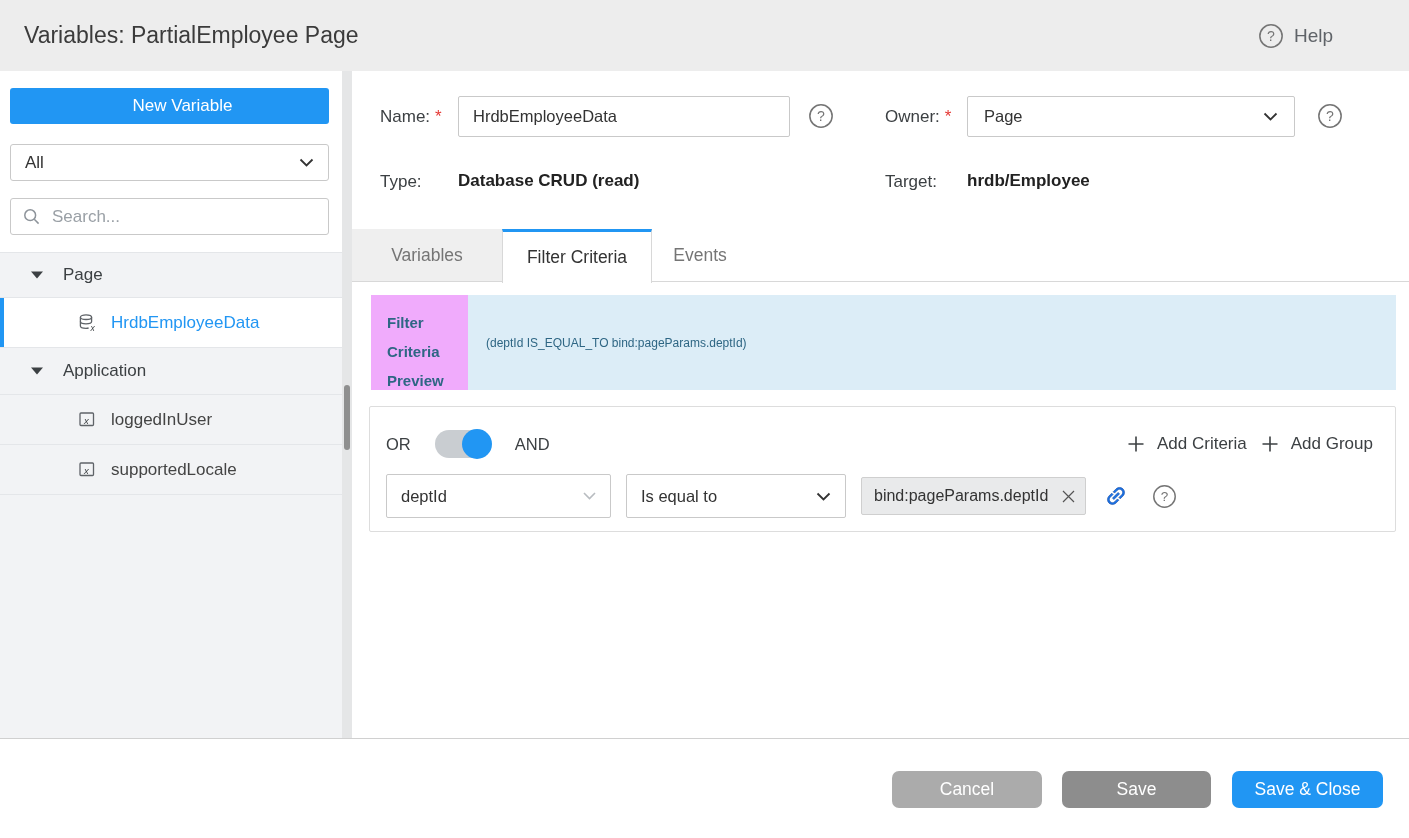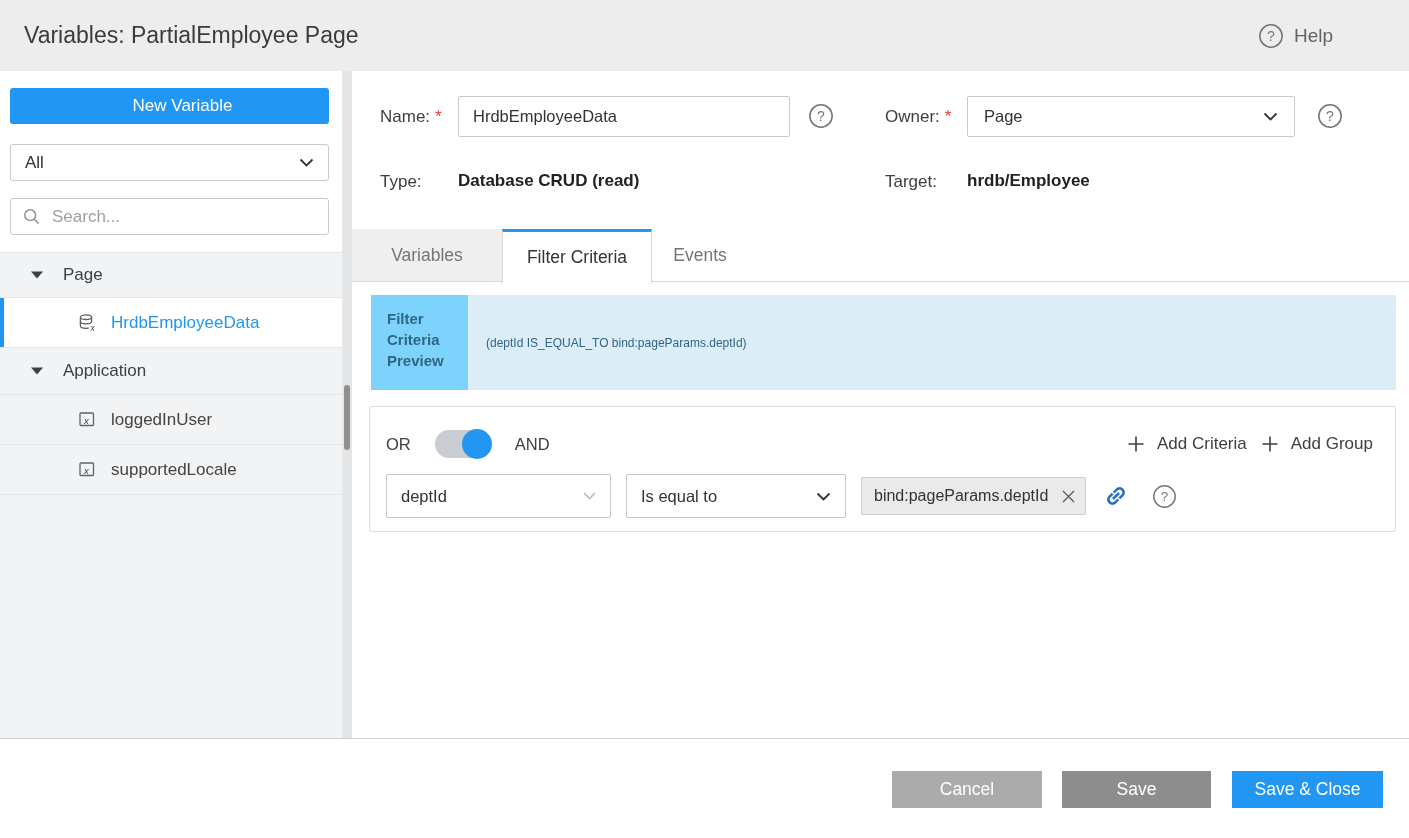--- a/index.html
+++ b/index.html
@@ -50,21 +50,21 @@
   
   .tabs{position:absolute;top:158px;left:0;width:1057px;height:53px;display:flex;border-bottom:1px solid #d8d8d8;}
   .tab{width:150px;display:flex;align-items:center;justify-content:center;font-size:17.5px;color:#757575;cursor:pointer;}
   .tab.inactive-filled{background:#efefef;}
   .tab.active{background:#fff;color:#333;border-left:1px solid #d8d8d8;border-right:1px solid #d8d8d8;
     border-top:3px solid #2196f3;margin-bottom:-1px;height:54px;}
   .tab.plain{width:96px;background:transparent;}
 
   
   .preview{position:absolute;top:224px;left:19px;width:1025px;height:95px;display:flex;}
-  .preview-label{width:97px;background:#7dd3fc;color:#2e6684;font-weight:bold;font-size:15px;line-height:21px;
+  .preview-label{width:97px;background:#f0abfc;color:#2e6684;font-weight:bold;font-size:15px;line-height:29px;
     padding:13px 8px 0 16px;}
   .preview-body{flex:1;background:#dcedf7;color:#2e6684;font-size:12px;display:flex;align-items:center;padding-left:18px;}
 
   
   .builder{position:absolute;top:335px;left:17px;width:1027px;height:126px;border:1px solid #ddd;border-radius:2px;background:#fff;}
   .toggle-row{position:absolute;top:22px;left:16px;right:22px;height:30px;display:flex;align-items:center;gap:12px;}
   .or-label,.and-label{font-size:16.5px;color:#3c4043;}
   .switch{position:relative;width:56px;height:28px;background:#c9cdd1;border-radius:14px;margin:0 12px;cursor:pointer;}
   .switch .knob{position:absolute;right:-1px;top:-1px;width:30px;height:30px;border-radius:50%;background:#2196f3;}
   .add-actions{margin-left:auto;display:flex;align-items:flex-end;gap:14px;}
@@ -77,21 +77,21 @@
   .crit-cond{width:220px;margin-right:15px;}
   .chip{width:225px;height:38px;background:#e9eaeb;border:1px solid #cfcfcf;border-radius:2px;display:flex;align-items:center;
     padding:0 8px 0 12px;font-size:16px;color:#333;margin-right:18px;}
   .chip .chip-text{flex:1;white-space:nowrap;overflow:hidden;}
   .chip .x{cursor:pointer;display:flex;}
   .bind-icon{cursor:pointer;display:flex;margin-right:24px;}
 
   
   .footer-line{position:absolute;top:738px;left:0;width:1409px;height:1px;background:#d0d0d0;}
   .footer{position:absolute;top:739px;left:0;width:1409px;height:99px;background:#fff;}
-  .footer .btn{position:absolute;top:32px;height:37px;border:none;border-radius:0;color:#fff;font-size:17.5px;cursor:pointer;}
+  .footer .btn{position:absolute;top:32px;height:37px;border:none;border-radius:7px;color:#fff;font-size:17.5px;cursor:pointer;}
   .btn-cancel{left:892px;width:150px;background:#ababab;}
   .btn-save{left:1062px;width:149px;background:#8d8d8d;}
   .btn-save-close{left:1232px;width:151px;background:#2196f3;}
 
   svg{display:block;}
 </style>
 </head>
 <body>
 
 <div class="app">

